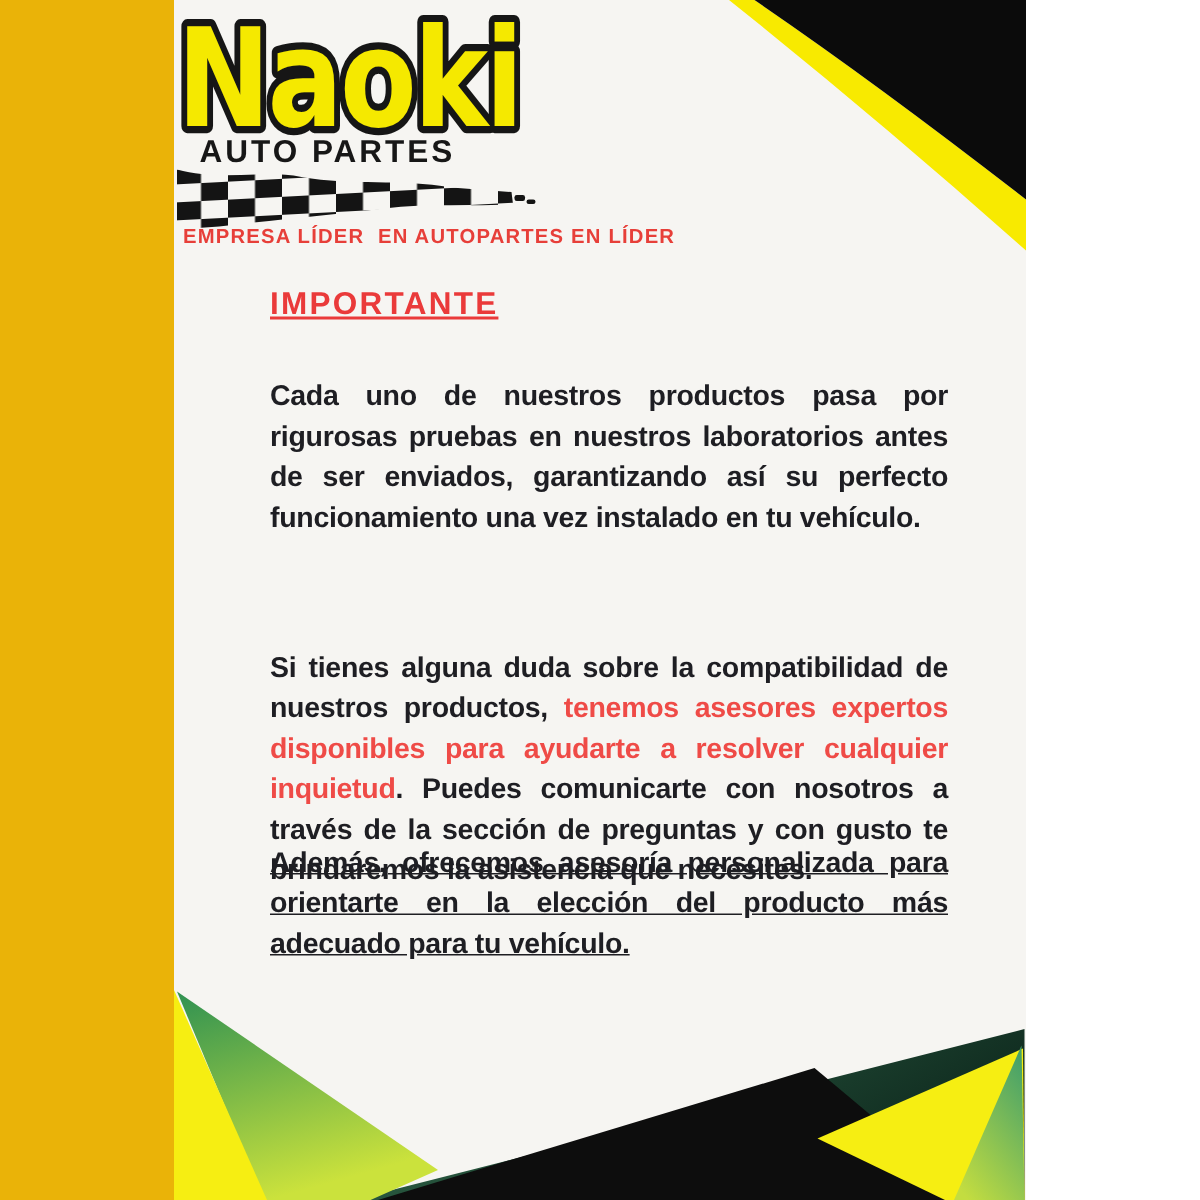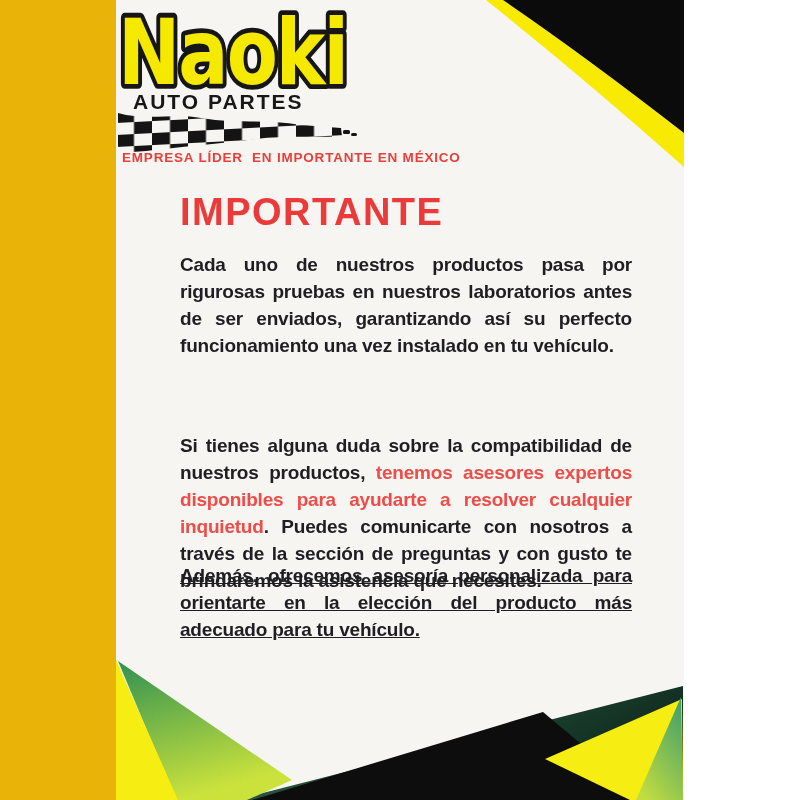--- a/index.html
+++ b/index.html
@@ -28,22 +28,23 @@
   svg.flag {
     position: absolute; left: 0; top: 111px; width: 242px; height: 44px; display: block;
   }
   .tagline {
     position: absolute; left: 6px; top: 150px;
     font-size: 13.5px; font-weight: 700; letter-spacing: 0.8px;
     color: #e73f39; white-space: pre; 
   }
   .heading {
     position: absolute; left: 64px; top: 191px; margin: 0;
-    font-size: 38px; font-weight: 800; letter-spacing: 1.5px;
+    font-size: 21px; font-weight: 800; letter-spacing: 1.5px;
     color: #ea3a3a;
+    text-decoration: underline;
   }
   .para {
     position: absolute; left: 64px; width: 452px; margin: 0;
     font-size: 19px; font-weight: 700; letter-spacing: -0.2px;
     line-height: 27px; color: #1e1e23;
     text-align: justify; text-justify: inter-word;
   }
   .para-1 { top: 251px; }
   .para-2 { top: 396px; margin-top: 36px; }
   .para-3 { top: 562px; text-decoration: underline; }
@@ -81,21 +82,21 @@
             <path d="M2 2 C30 10 60 2 85 7 C120 13 150 8 185 14 L225 17 L226 25 C200 27 170 24 140 28 C100 33 62 36 30 40 L2 42 Z"></path>
           </clipPath>
         </defs>
         <g clip-path="url(#flagclip)">
           <rect x="-4" y="-6" width="250" height="60" fill="url(#chk)" transform="skewY(-3)"></rect>
         </g>
         <rect x="227" y="19" width="7" height="4" rx="1.5" fill="#141414"></rect>
         <rect x="235" y="22" width="6" height="3" rx="1.5" fill="#141414"></rect>
       </svg>
 
-      <div class="tagline">EMPRESA LÍDER  EN IMPORTANTE EN MÉXICO</div>
+      <div class="tagline">EMPRESA LÍDER  EN AUTOPARTES EN LÍDER</div>
     </header>
 
     <main>
       <h1 class="heading">IMPORTANTE</h1>
 
       <p class="para para-1">Cada uno de nuestros productos pasa por rigurosas pruebas en nuestros laboratorios antes de ser enviados, garantizando así su perfecto funcionamiento una vez instalado en tu vehículo.</p>
 
       <p class="para para-2"><span>Si tienes alguna duda sobre la compatibilidad de nuestros productos, </span><span class="hl">tenemos asesores expertos disponibles para ayudarte a resolver cualquier inquietud</span><span>. Puedes comunicarte con nosotros a través de la sección de preguntas y con gusto te brindaremos la asistencia que necesites.</span></p>
 
       <p class="para para-3">Además, ofrecemos asesoría personalizada para orientarte en la elección del producto más adecuado para tu vehículo.</p>

